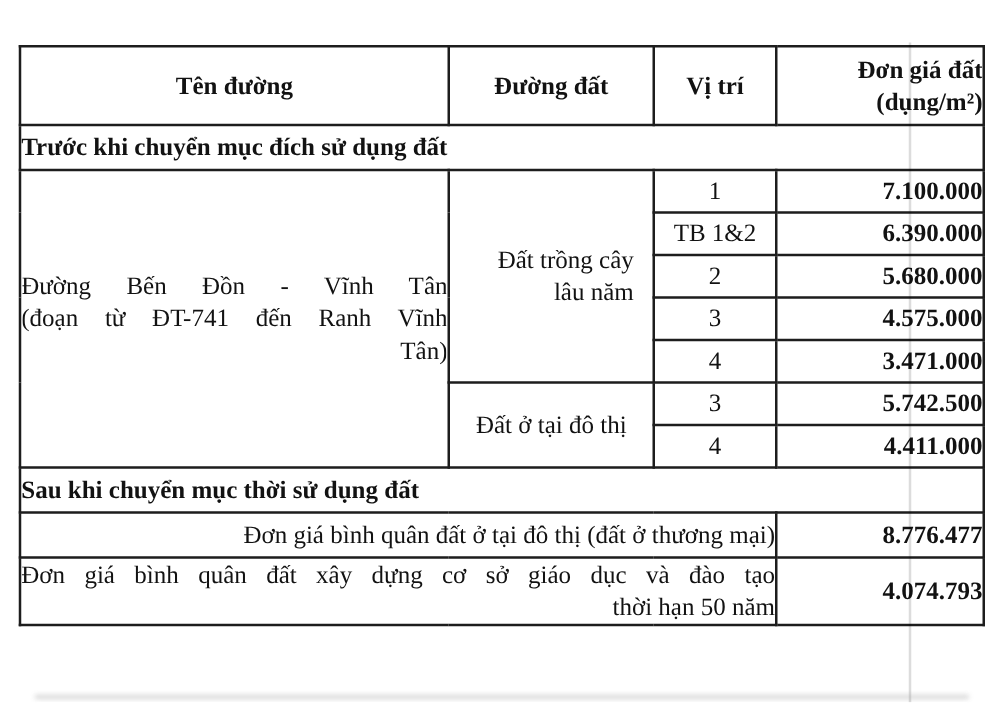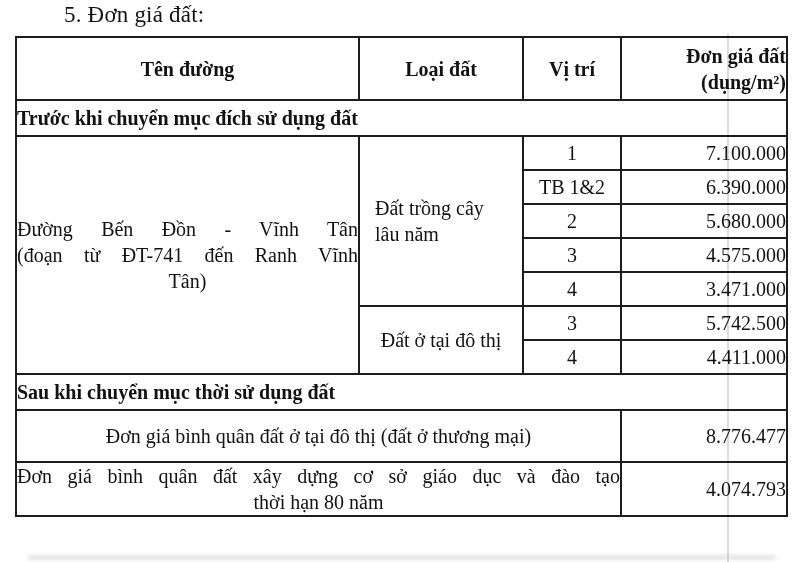--- a/index.html
+++ b/index.html
@@ -30,35 +30,35 @@
     padding:0;
     vertical-align:middle;
     font-size:20px;
     line-height:26px;
     overflow:hidden;
   }
   th { font-size:21px; font-weight:bold; text-align:center; }
   .h-header  { height:63px;margin-top:12px; }
   .h-section { height:36px; }
   .h-row     { height:34px; }
-  .h-sum1    { height:52px;margin-left:38px; }
+  .h-sum1    { height:36px;margin-left:38px; }
   .h-sum2    { height:54px;padding-left:20px; }
   .section-cell {
     font-weight:bold;
     font-size:21px;
     text-align:left;
     padding-left:9px;
   }
   .street-cell { padding:0 10px 0 14px;border-radius:17px; }
   .jline { text-align:justify; text-align-last:justify; }
-  .plainline { text-align:center; }
+  .plainline { text-align:right; }
   .landtype-cell { text-align:center; }
-  .land-wrap { display:inline-block; width:132px; text-align:left; }
+  .land-wrap { display:inline-block; width:132px; text-align:right; }
   .pos-cell { text-align:center; }
-  .price-cell { text-align:right; padding-right:12px; }
+  .price-cell { text-align:right; padding-right:12px;font-weight:bold; }
   .summary-label { padding:2px 12px 2px 9px; line-height:27px; }
   .price-header-line { display:block; line-height:26px;text-align:right; }
   .scan-line {
     position:absolute;
     left:727px; top:34px;
     width:2px; height:528px;
     background:#dcdcdc;
     mix-blend-mode:multiply;
     pointer-events:none;
   }
@@ -70,33 +70,32 @@
     filter:blur(2px);
     opacity:0.45;
     pointer-events:none;
   }
 </style>
 </head>
 <body>
 
 <div class="page">
 
-  <div class="doc-title">5. Đơn giá đất:</div>
 
   <table class="land-table">
     <colgroup>
       <col style="width:343px">
       <col style="width:164px">
       <col style="width:98px">
       <col style="width:166px">
     </colgroup>
     <tbody>
       <tr class="h-header">
         <th>Tên đường</th>
-        <th>Loại đất</th>
+        <th>Đường đất</th>
         <th>Vị trí</th>
         <th>
           <span class="price-header-line">Đơn giá đất</span>
           <span class="price-header-line">(dụng/m²)</span>
         </th>
       </tr>
 
       <tr class="h-section">
         <td class="section-cell" colspan="4">Trước khi chuyển mục đích sử dụng đất</td>
       </tr>
@@ -145,21 +144,21 @@
 
       <tr class="h-sum1">
         <td class="summary-label" colspan="3">
           <div class="plainline">Đơn giá bình quân đất ở tại đô thị (đất ở thương mại)</div>
         </td>
         <td class="price-cell">8.776.477</td>
       </tr>
       <tr class="h-sum2">
         <td class="summary-label" colspan="3">
           <div class="jline">Đơn giá bình quân đất xây dựng cơ sở giáo dục và đào tạo</div>
-          <div class="plainline">thời hạn 80 năm</div>
+          <div class="plainline">thời hạn 50 năm</div>
         </td>
         <td class="price-cell">4.074.793</td>
       </tr>
     </tbody>
   </table>
 
   <div class="scan-line"></div>
   <div class="bottom-smudge"></div>
 
 </div>

